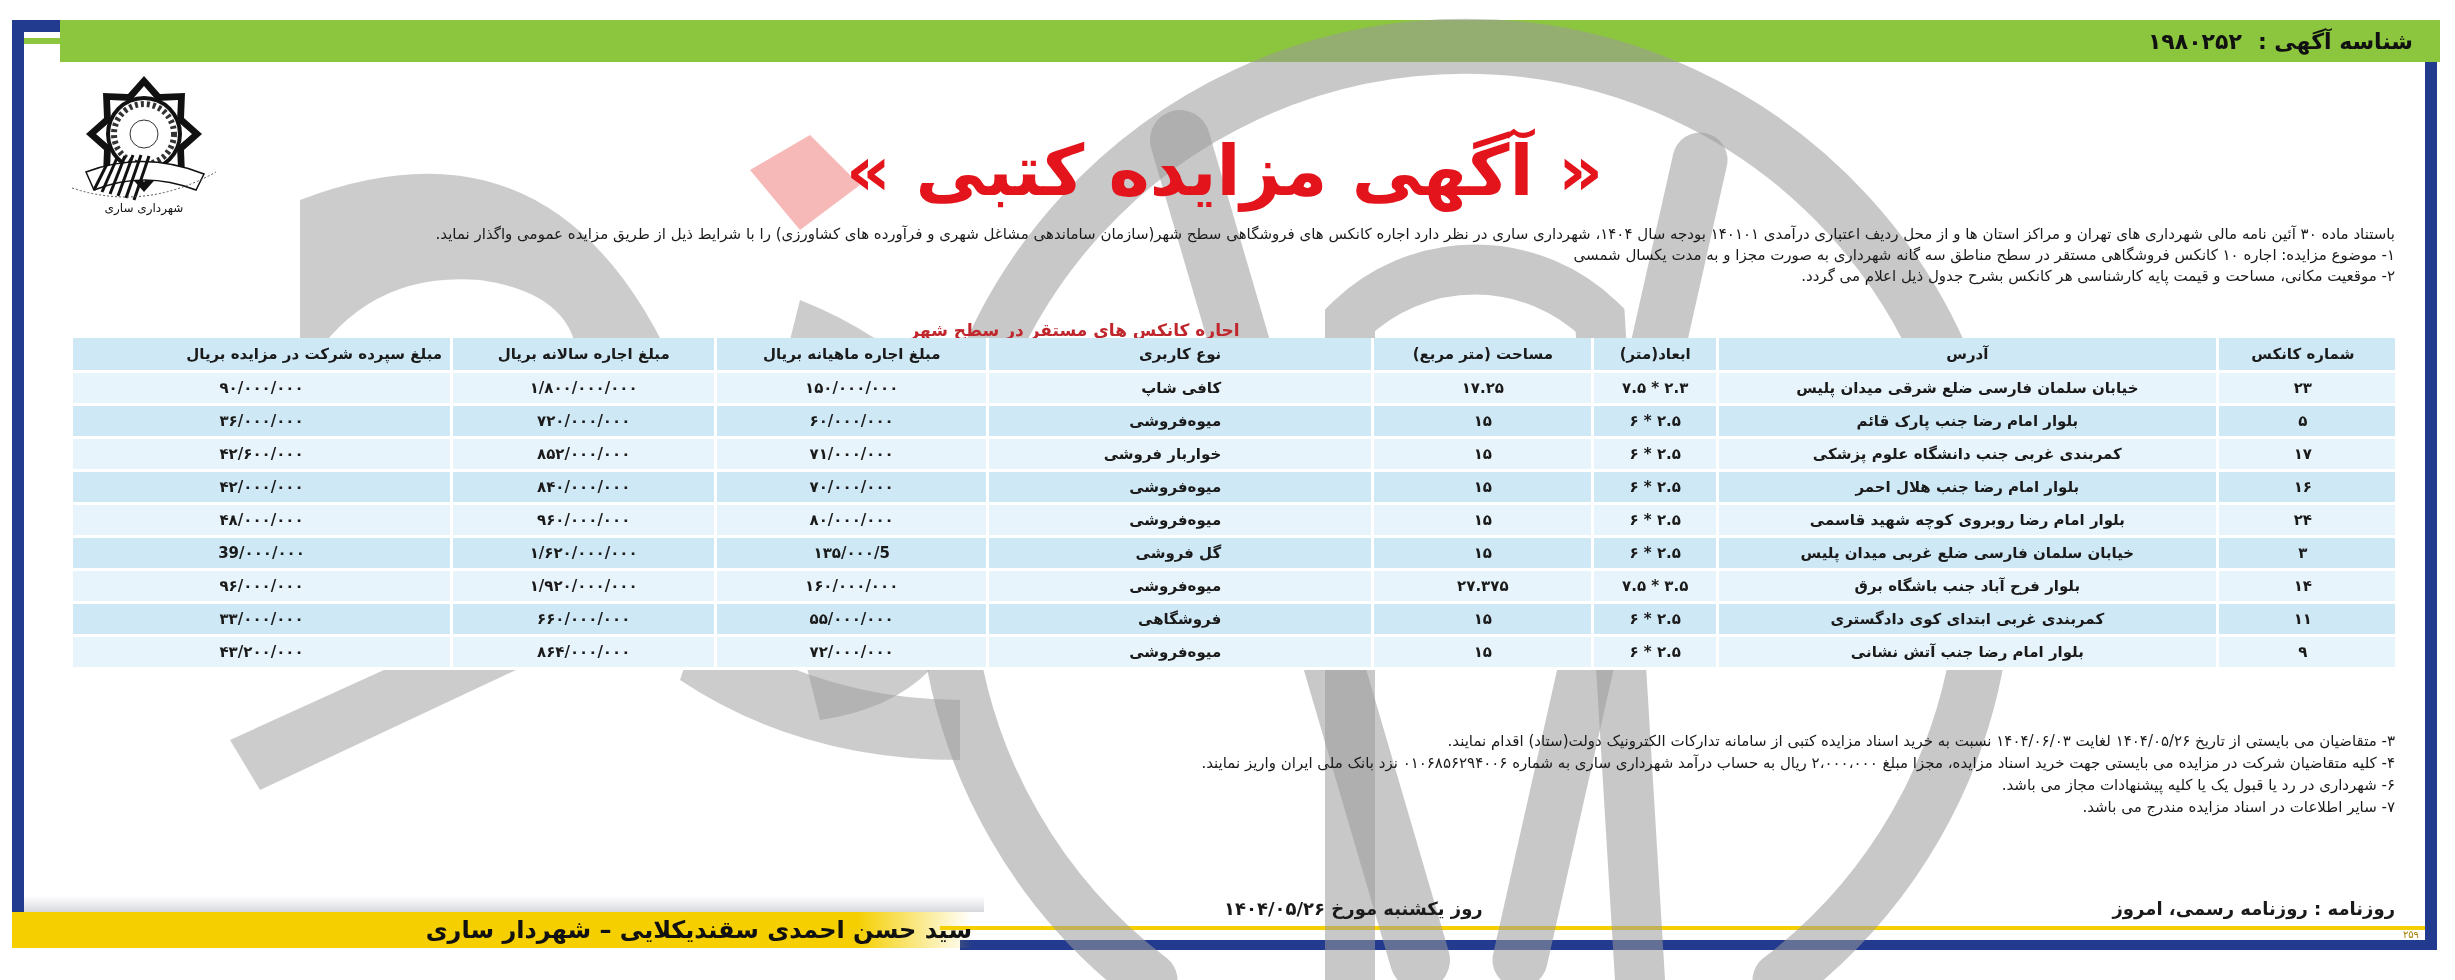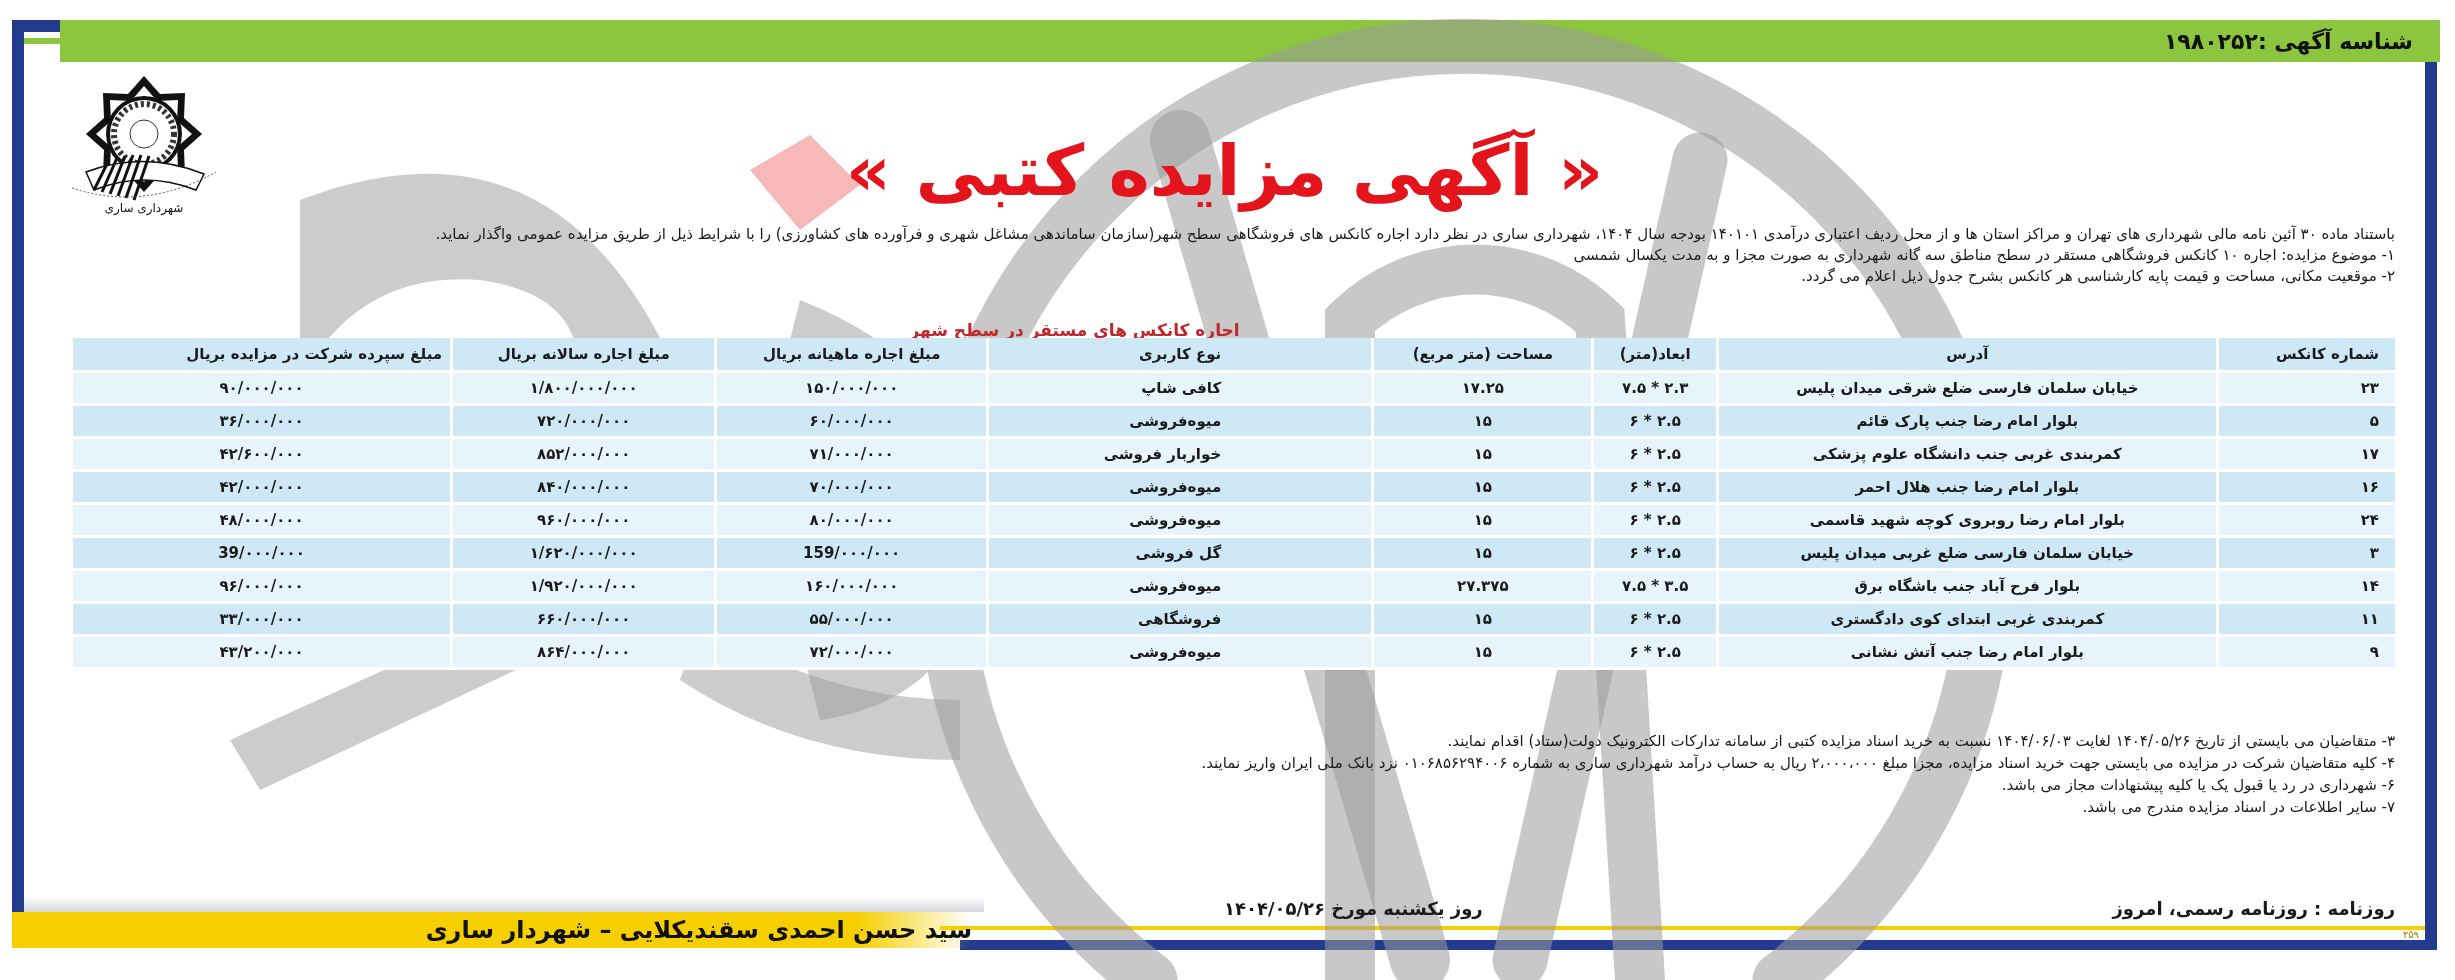--- a/index.html
+++ b/index.html
@@ -10,21 +10,21 @@
   .frame-top-green { position: absolute; top: 20px; left: 60px; width: 2380px; height: 42px; background: #8cc63f; }
   .frame-left-blue { position: absolute; top: 20px; left: 12px; width: 12px; height: 920px; background: #233b8e; }
   .frame-top-blue { position: absolute; top: 20px; left: 12px; width: 400px; height: 12px; background: #233b8e; }
   .frame-top-thin-green { position: absolute; top: 38px; left: 24px; width: 2000px; height: 6px; background: #8cc63f; }
   .frame-right-blue { position: absolute; top: 62px; right: 18px; width: 12px; height: 880px; background: #233b8e; }
   .frame-bottom-blue { position: absolute; bottom: 30px; left: 960px; right: 18px; height: 10px; background: #233b8e; }
   .frame-bottom-yellow-line { position: absolute; bottom: 50px; left: 940px; right: 30px; height: 4px; background: #f5cf00; }
 
   .ad-id-bar { position: absolute; top: 20px; right: 30px; height: 42px; display: flex; align-items: center; padding-right: 12px;
     font-size: 22px; font-weight: bold; color: #111; }
-  .ad-id-bar span + span { margin-right: 0; }
+  .ad-id-bar span + span { margin-right: 16px; }
 
   
   .watermark { position: absolute; inset: 0; pointer-events: none; z-index: 1; }
 
   .content { position: absolute; top: 62px; left: 24px; right: 30px; bottom: 60px; z-index: 2; }
 
   .logo { position: absolute; top: 10px; left: 40px; width: 160px; height: 150px; }
 
   .title { position: absolute; top: 35px; left: 0; right: 0; text-align: center; font-size: 70px; font-weight: bold; color: #e3141b;
     font-family: "DejaVu Sans", sans-serif; letter-spacing: 1px; margin-top: 33px; }
@@ -34,21 +34,21 @@
 
   .table-caption { position: absolute; top: 258px; left: 0; right: 0; text-align: center; font-size: 17px; font-weight: bold; color: #c0272d; }
   .table-caption span { display: inline-block; transform: translateX(-150px); }
 
   table.kiosks { position: absolute; top: 276px; right: 30px; width: 2325px; border-collapse: collapse; font-size: 15px; font-weight: bold; z-index: 2; }
   table.kiosks th, table.kiosks td { height: 33px; text-align: center; border-left: 3px solid #ffffff; padding: 0 8px; white-space: nowrap; }
   table.kiosks thead tr { background: #cfe8f6; }
   table.kiosks tbody tr:nth-child(odd) { background: #e8f4fb; }
   table.kiosks tbody tr:nth-child(even) { background: #cfe8f6; }
   table.kiosks tr { border-bottom: 3px solid #ffffff; }
-  table.kiosks th:first-child, table.kiosks td:first-child { text-align: right; padding-right: 16px; }
+  table.kiosks th:first-child, table.kiosks td:first-child { padding-right: 16px; }
   table.kiosks th:nth-child(5), table.kiosks td:nth-child(5) { text-align: right; padding-right: 150px; }
   table.kiosks th:last-child { text-align: right; }
 
   .conditions { position: absolute; top: 668px; right: 30px; width: 1200px; font-size: 15px; line-height: 22px; text-align: right; }
   .conditions p { white-space: nowrap; }
 
   .footer-row { position: absolute; top: 828px; right: 30px; left: 900px; height: 36px; display: flex; align-items: center; justify-content: space-between; font-size: 18px; font-weight: bold; }
   .footer-row .newspaper { margin-left: 0; }
   .footer-row .date { margin-left: 300px; text-align: right; }
 
@@ -192,21 +192,21 @@
         <td>۸۰/۰۰۰/۰۰۰</td>
         <td>۹۶۰/۰۰۰/۰۰۰</td>
         <td>۴۸/۰۰۰/۰۰۰</td>
       </tr>
       <tr>
         <td>۳</td>
         <td>خیابان سلمان فارسی ضلع غربی میدان پلیس</td>
         <td>۲.۵ * ۶</td>
         <td>۱۵</td>
         <td>گل فروشی</td>
-        <td>159/۰۰۰/۰۰۰</td>
+        <td>۱۳۵/۰۰۰/5</td>
         <td>۱/۶۲۰/۰۰۰/۰۰۰</td>
         <td>39/۰۰۰/۰۰۰</td>
       </tr>
       <tr>
         <td>۱۴</td>
         <td>بلوار فرح آباد جنب باشگاه برق</td>
         <td>۳.۵ * ۷.۵</td>
         <td>۲۷.۳۷۵</td>
         <td>میوه‌فروشی</td>
         <td>۱۶۰/۰۰۰/۰۰۰</td>

